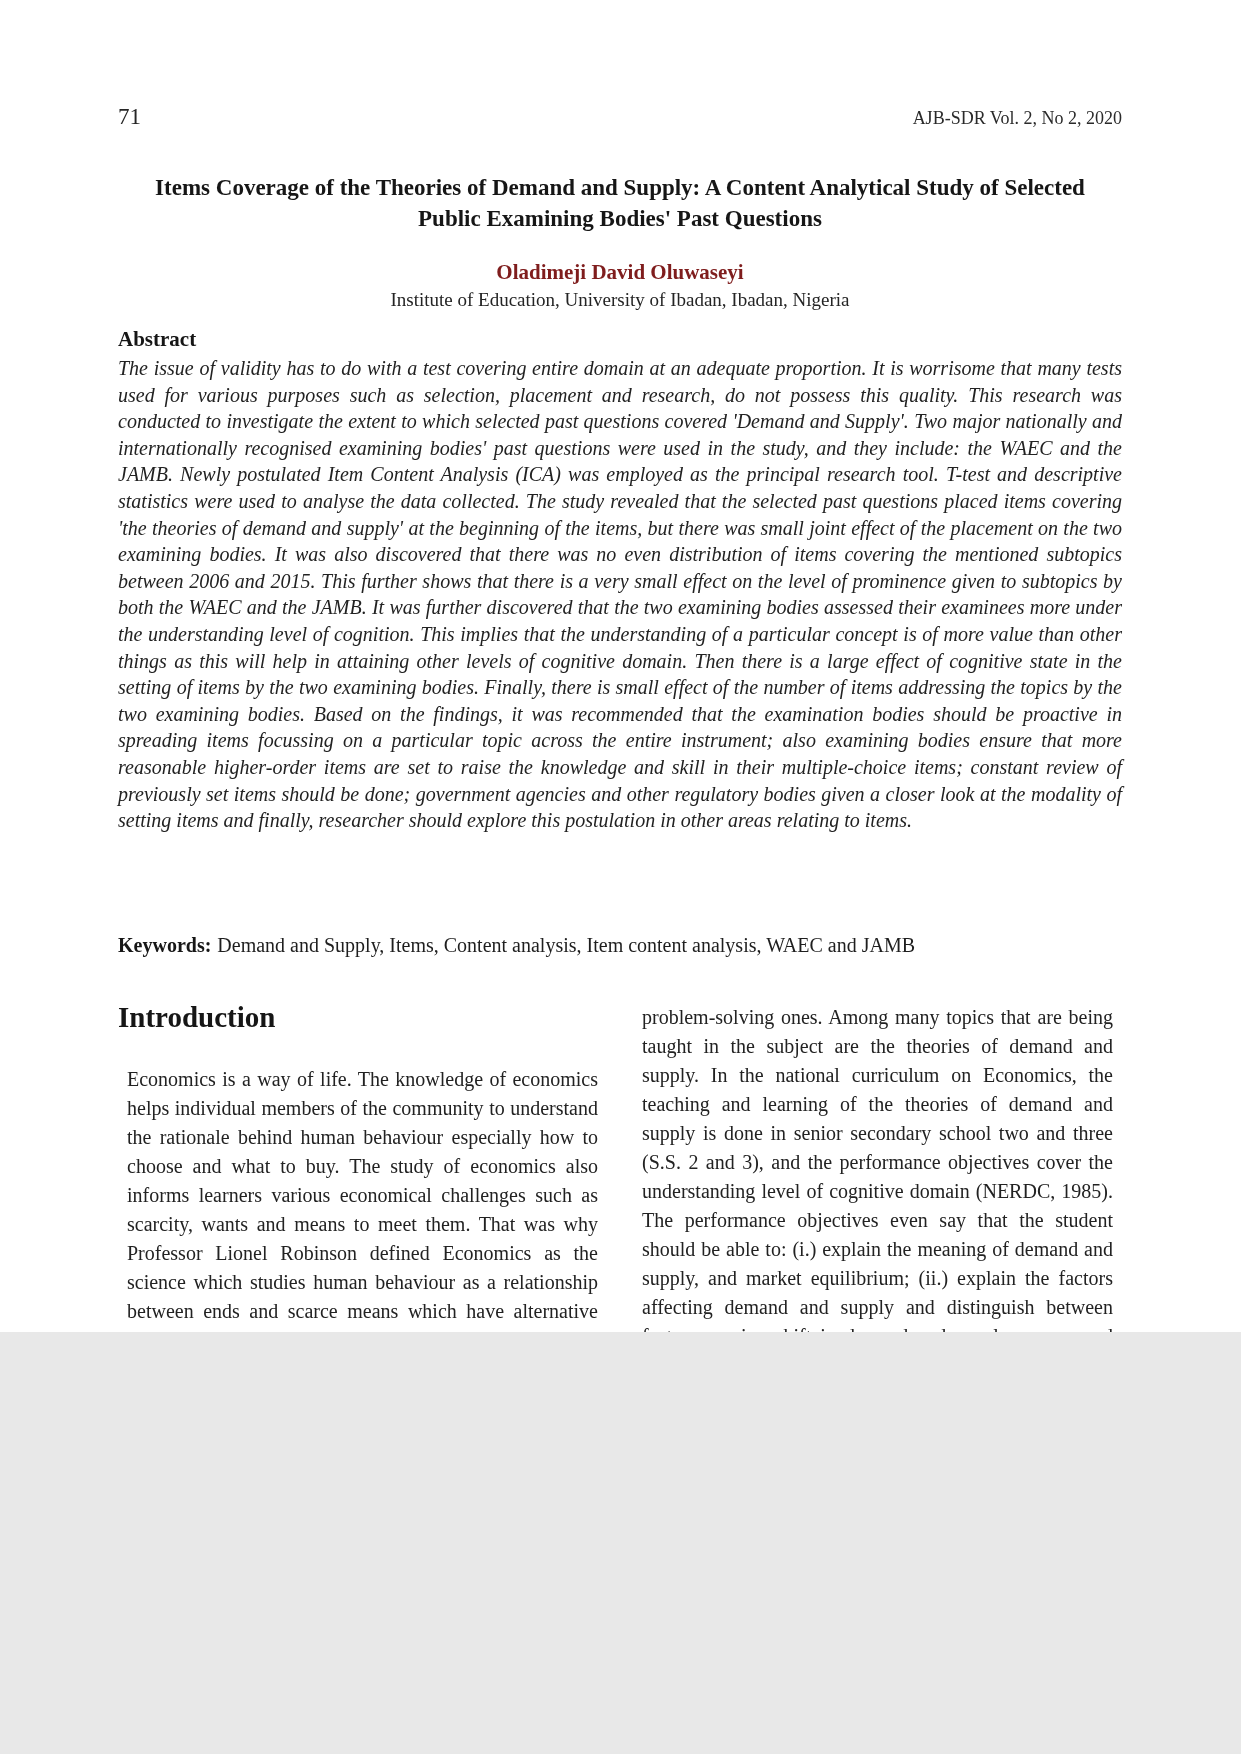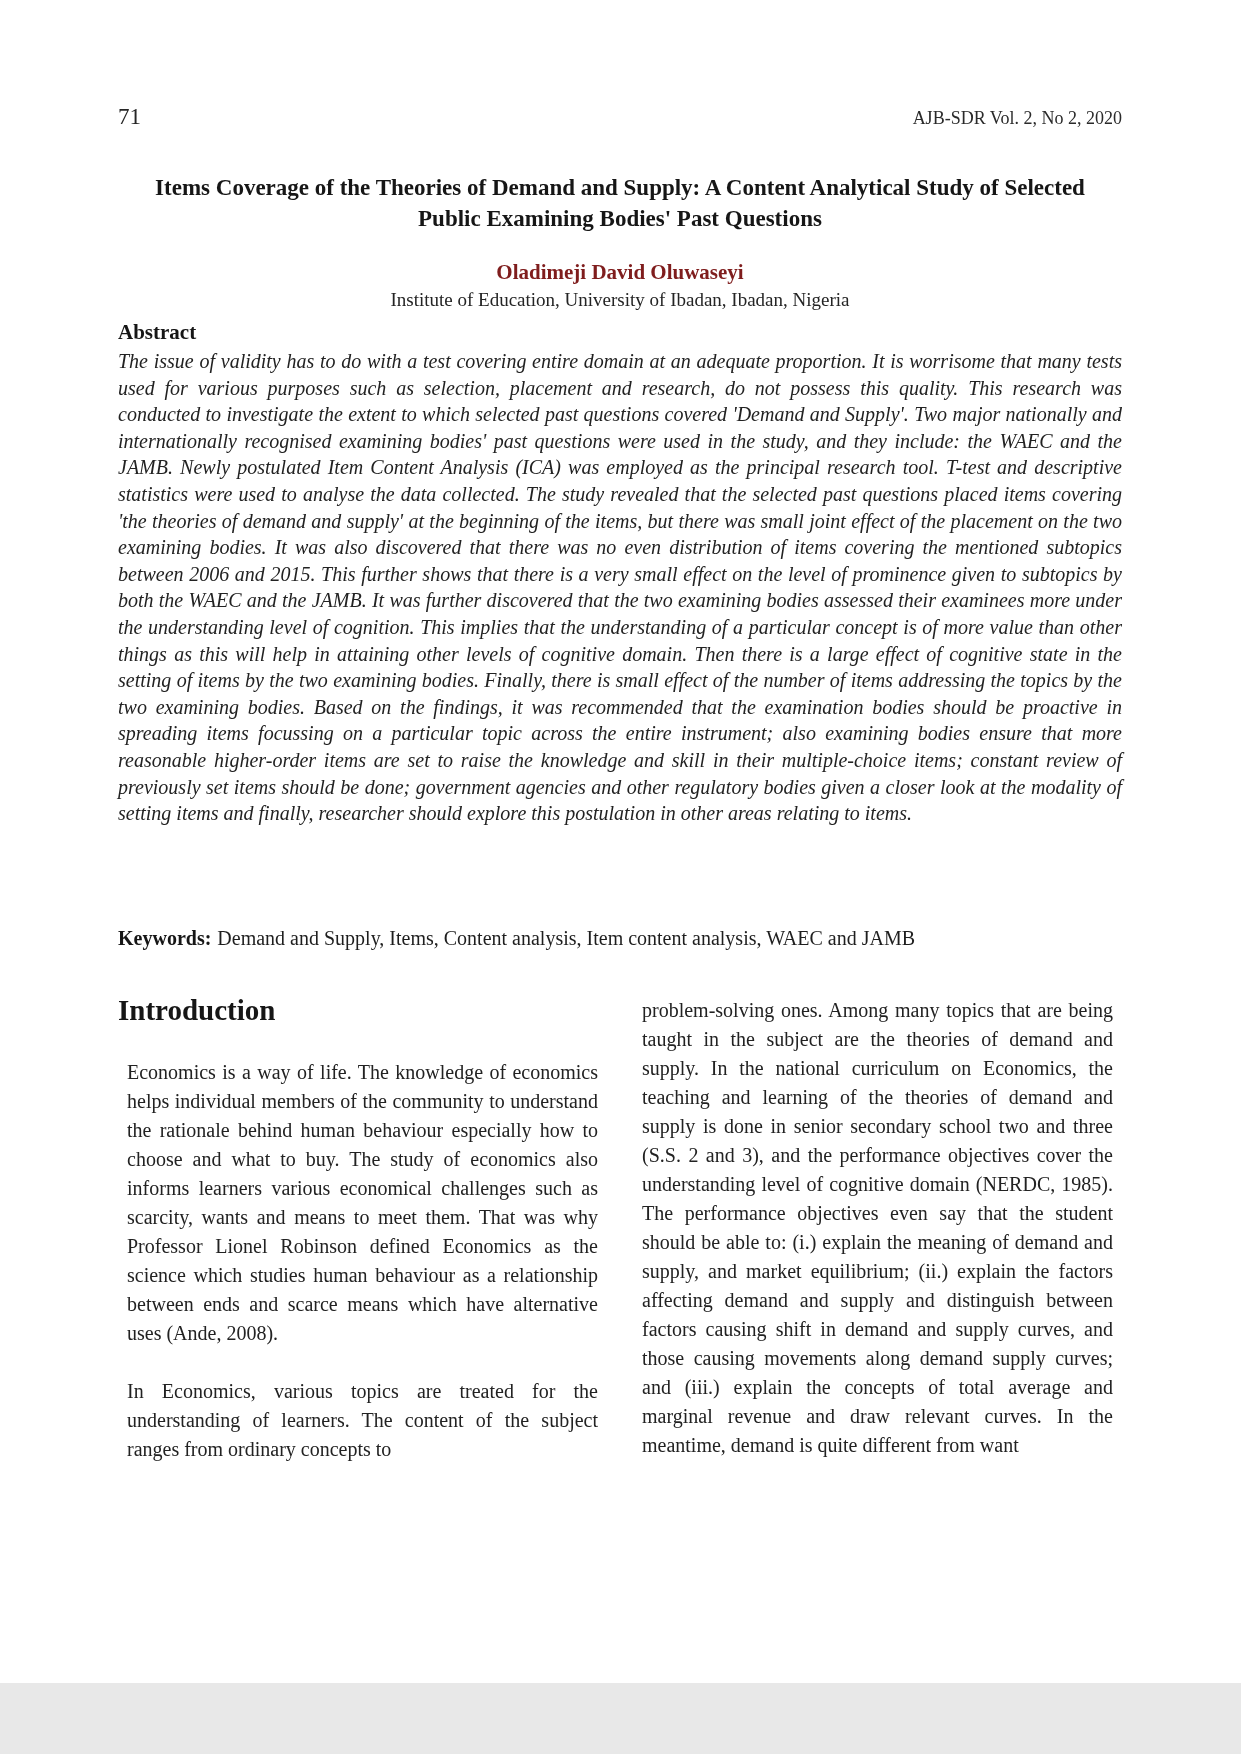--- a/index.html
+++ b/index.html
@@ -3,21 +3,21 @@
 <meta charset="utf-8">
 <style>
   html, body {
     margin: 0;
     padding: 0;
     background: #e8e8e8;
   }
   .page {
     position: relative;
     width: 1241px;
-    height: 1683px;
+    height: 1332px;
     margin: 0 auto;
     background: #ffffff;
     box-sizing: border-box;
     padding: 104px 119px 0 118px;
     font-family: "Liberation Serif", "DejaVu Serif", serif;
     color: #1e1e1e;
     overflow: hidden;
   }
   .meta-row {
     display: flex;
@@ -50,21 +50,21 @@
     font-size: 21px;
     font-weight: bold;
     color: #7f1d1d;
   }
   .affiliation {
     margin-top: 4px;
     font-size: 19px;
     color: #242424;
   }
   .abstract-section {
-    margin-top: 9px;
+    margin-top: 16px;
   }
   .abstract-heading {
     margin: 0;
     font-size: 21px;
     font-weight: bold;
     color: #161616;
   }
   .abstract-body {
     margin: 3px 0 0 0;
     font-style: italic;

